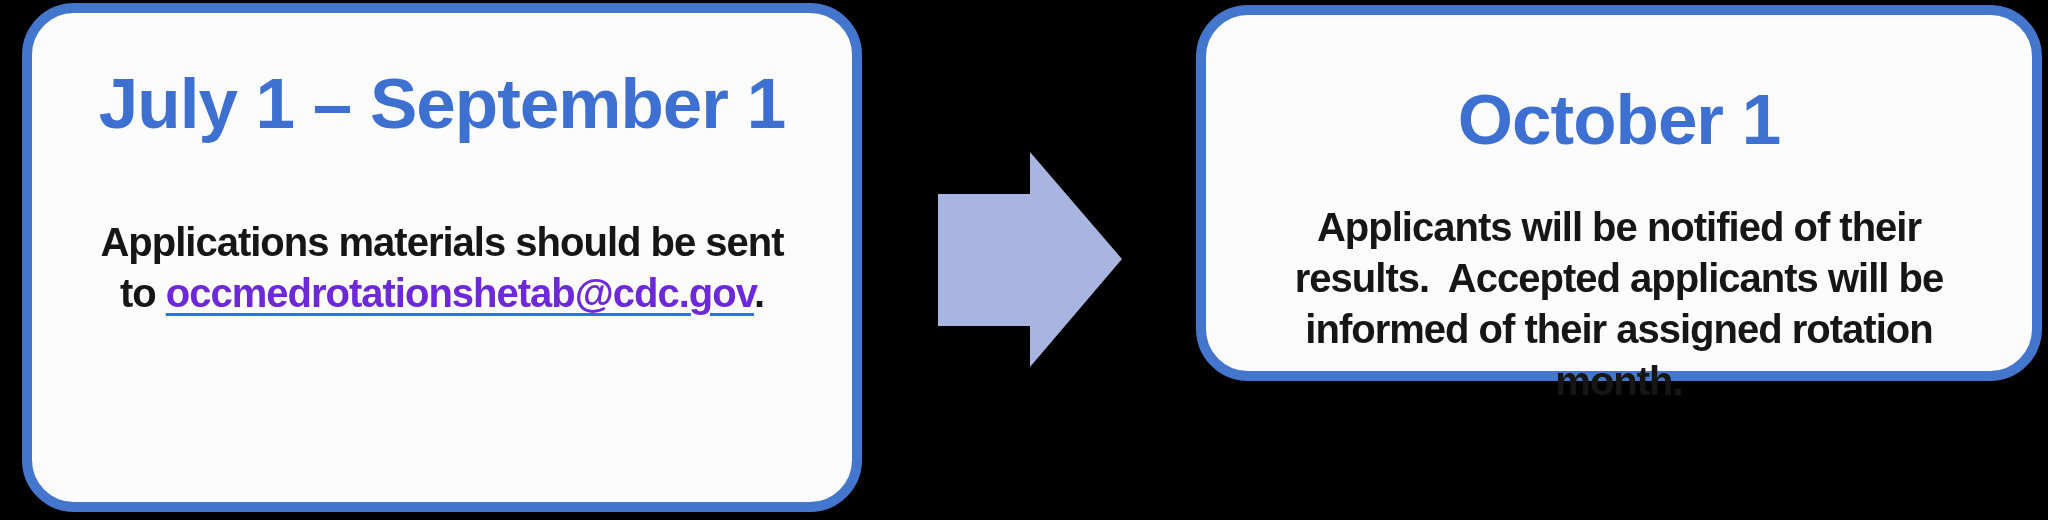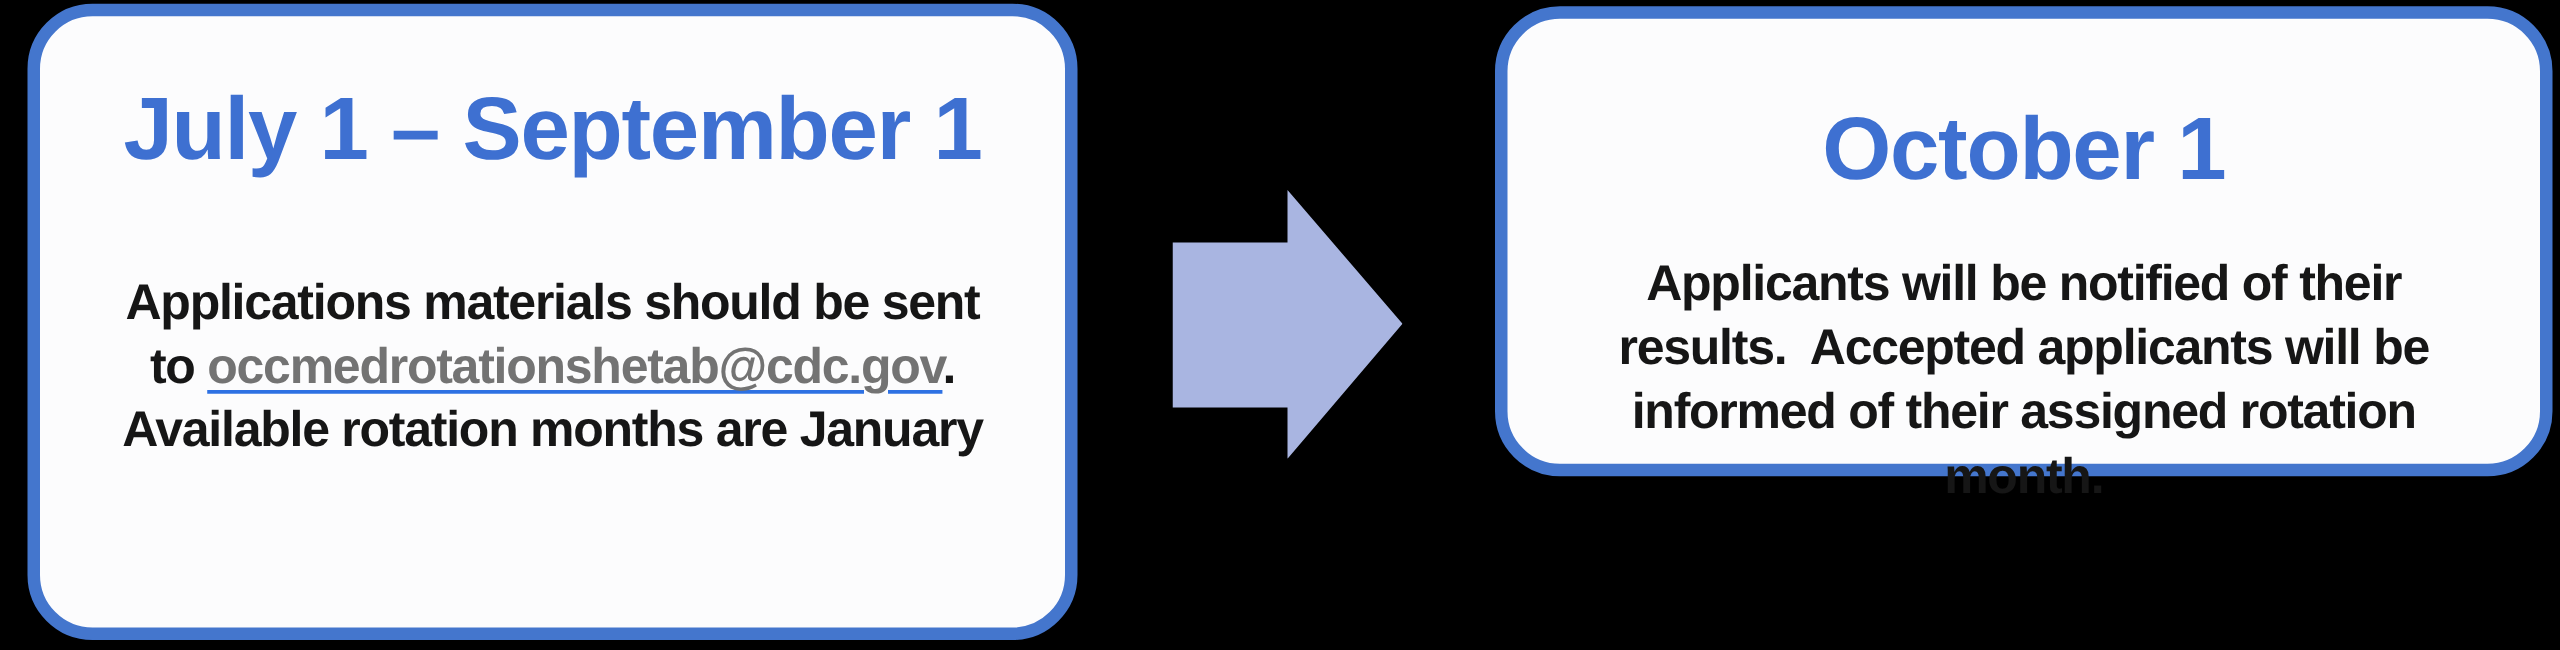--- a/index.html
+++ b/index.html
@@ -60,21 +60,21 @@
     line-height: 1.28;
     letter-spacing: -1px;
   }
   .card-left .card-body { margin-top: 74px; }
   .card-right .card-body {
     margin-top: 43px;
     white-space: pre-wrap;
     max-width: 760px;
   }
   .email-link {
-    color: #737373;
+    color: #6d28d9;
     text-decoration: underline;
     text-decoration-color: #2e71e3;
     text-decoration-thickness: 3px;
     text-underline-offset: 6px;
     cursor: pointer;
   }
   .arrow-wrap {
     position: absolute;
     left: 938px;
     top: 152px;
@@ -83,21 +83,21 @@
   }
   .arrow-wrap svg { display: block; }
 </style>
 </head>
 <body>
 
 <div class="diagram">
 
   <div class="card card-left">
     <h2 class="card-title">July 1 – September 1</h2>
-    <p class="card-body"><span>Applications materials should be sent</span><br><span>to </span><a class="email-link">occmedrotationshetab@cdc.gov</a><span>.</span><br><span>Available rotation months are January</span><br></p>
+    <p class="card-body"><span>Applications materials should be sent</span><br><span>to </span><a class="email-link">occmedrotationshetab@cdc.gov</a><span>.</span><br><br></p>
   </div>
 
   <div class="arrow-wrap">
     <svg width="184" height="215" viewBox="0 0 184 215" xmlns="http://www.w3.org/2000/svg">
       <polygon points="0,42 92,42 92,0 184,107 92,215 92,174 0,174" fill="#a9b5e1"></polygon>
     </svg>
   </div>
 
   <div class="card card-right">
     <h2 class="card-title">October 1</h2>

